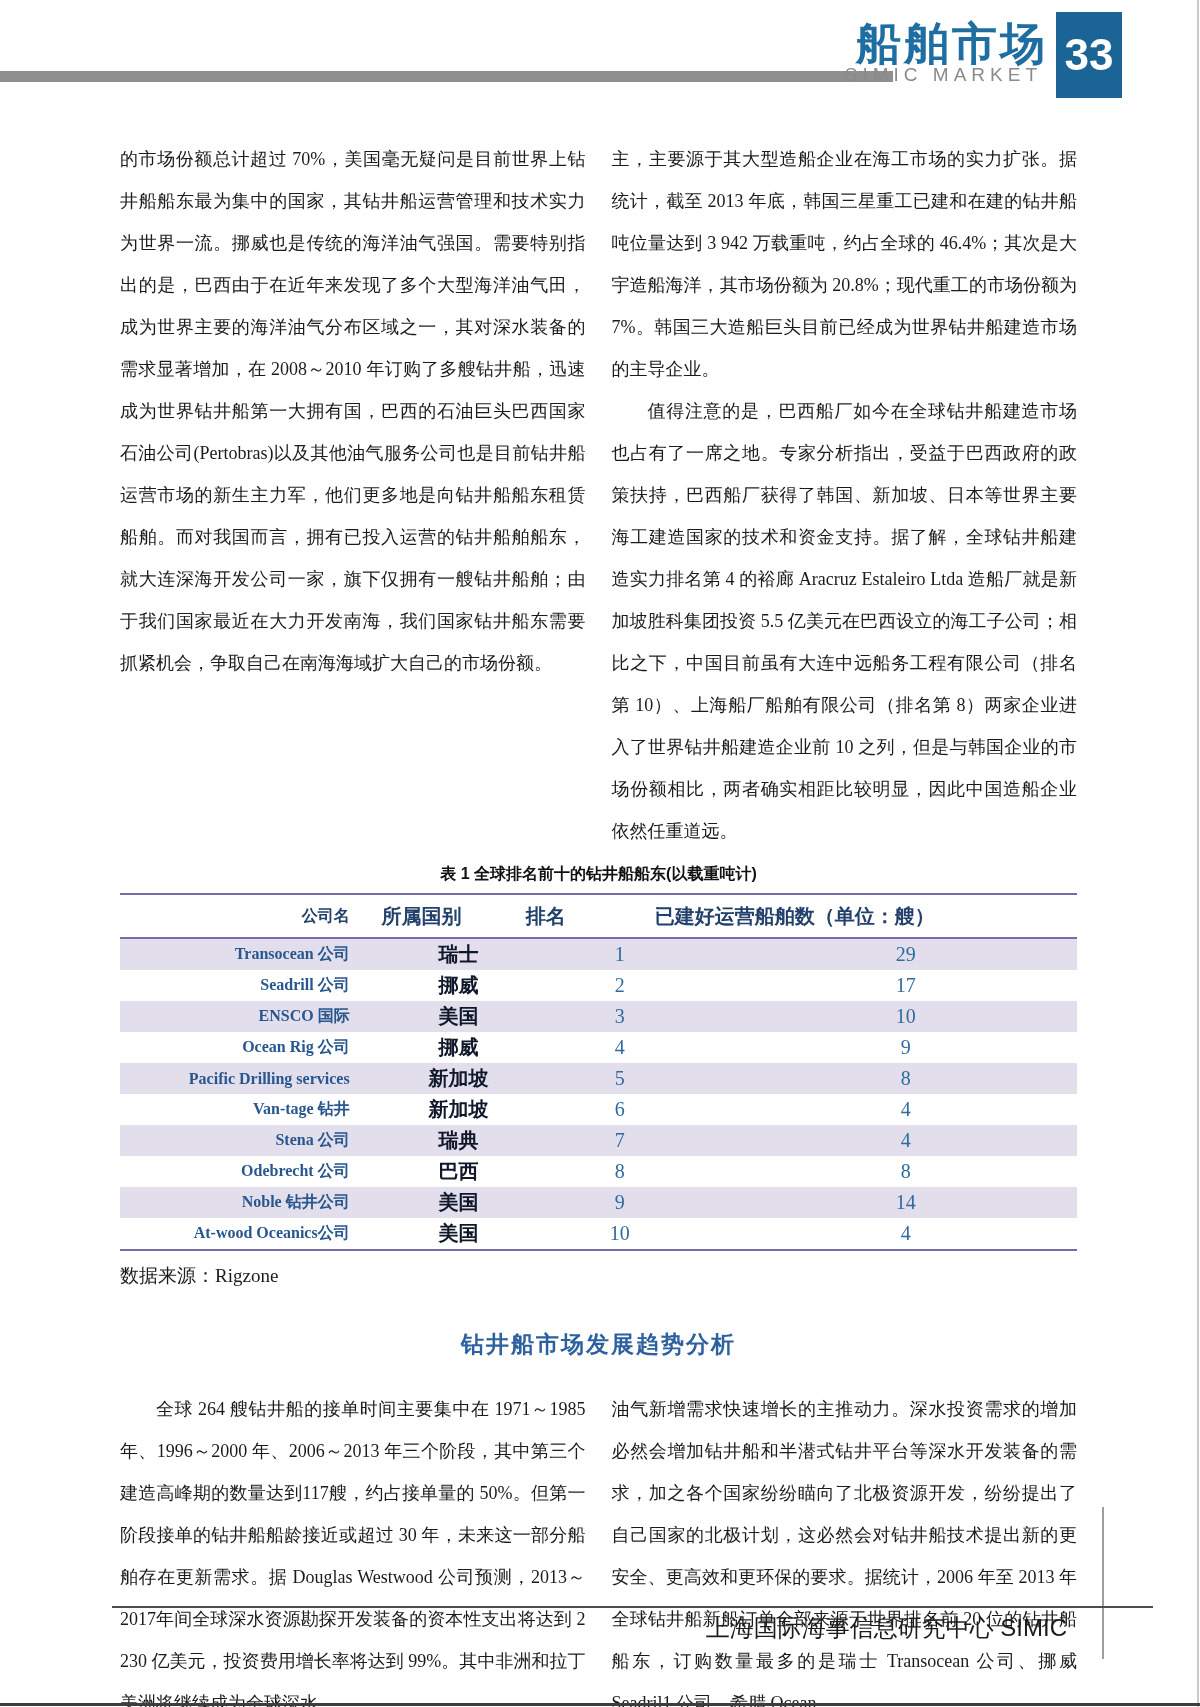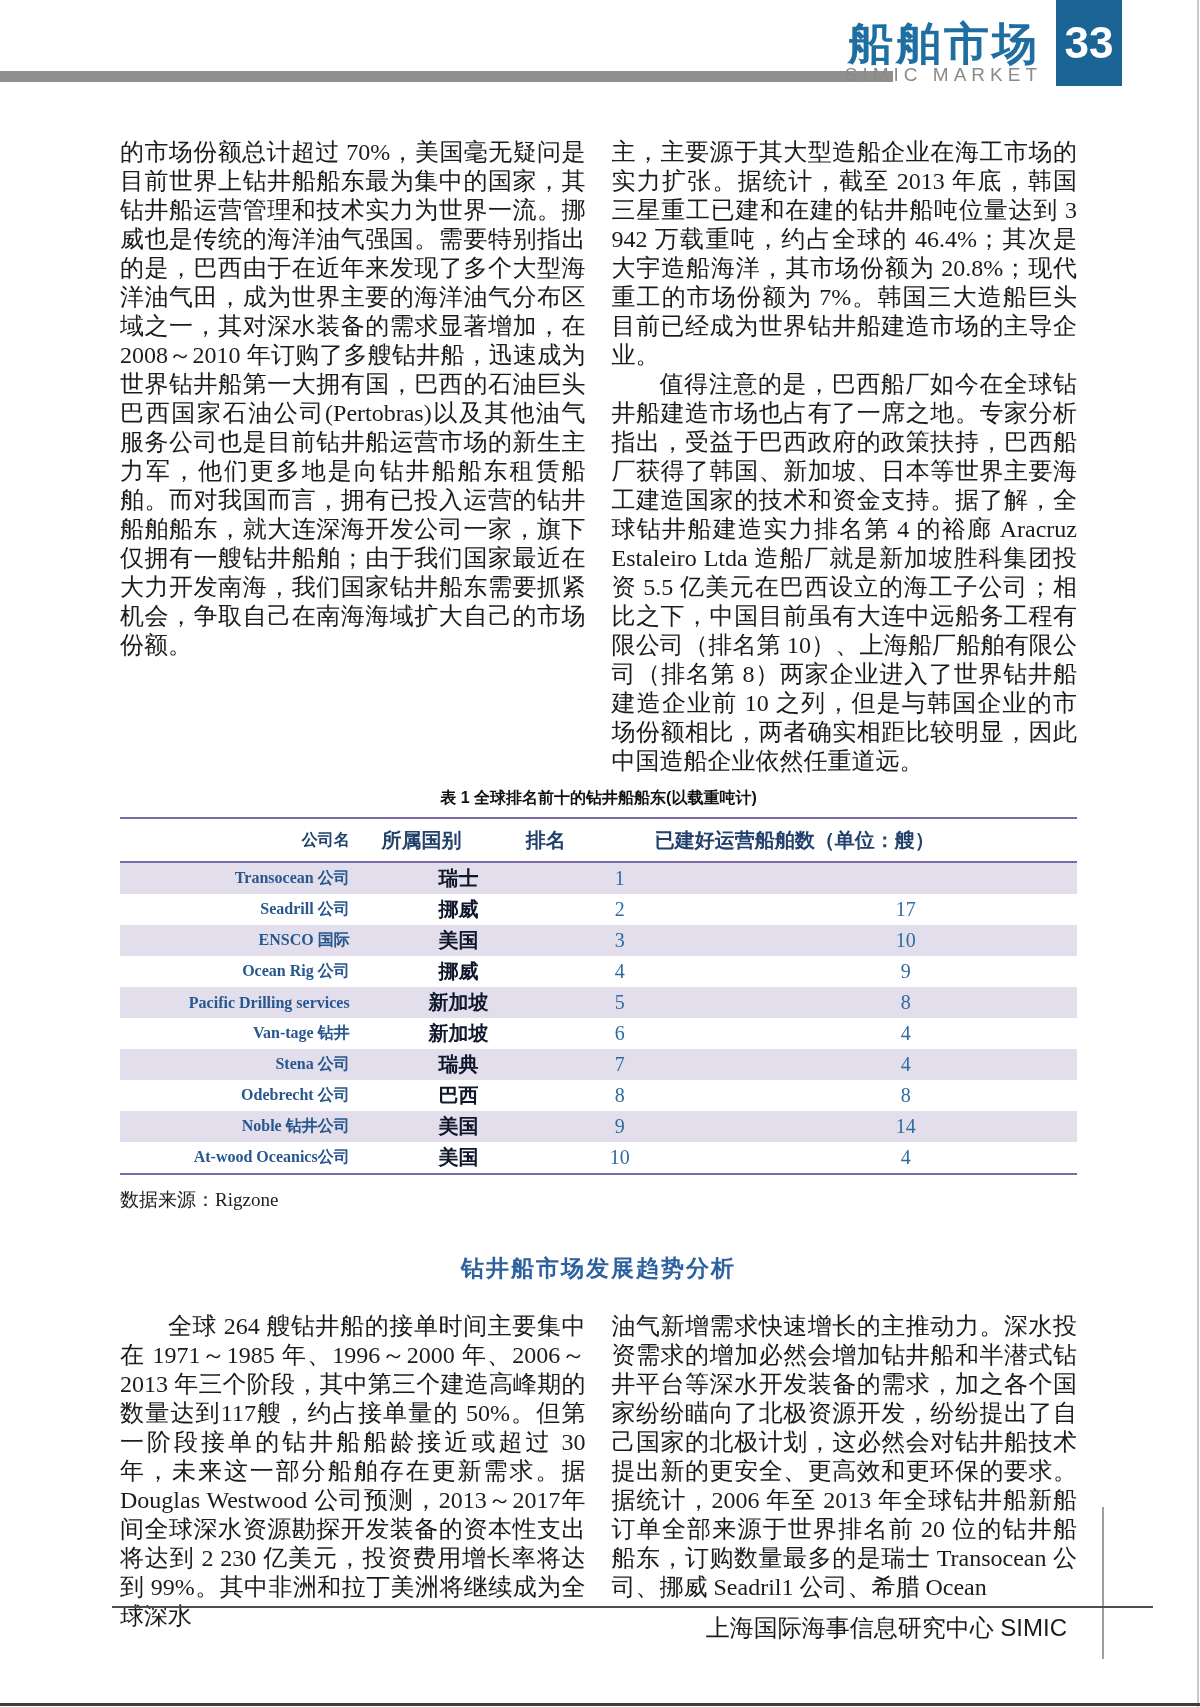--- a/index.html
+++ b/index.html
@@ -5,41 +5,41 @@
   html,body { margin:0; padding:0; background:#ffffff; }
   .page {
     position:relative; width:1200px; height:1707px; background:#ffffff;
     overflow:hidden;
     font-family:"Liberation Serif","DejaVu Serif",serif;
     color:#1b1b1b;
   }
   
   .gray-rule { position:absolute; left:0; top:71px; width:893px; height:11px; background:#8f8f8f; }
   .title-cn {
-    position:absolute; top:14px; right:160px;
+    position:absolute; top:14px; right:152px;
     font-family:"Liberation Sans","DejaVu Sans",sans-serif;
     font-size:45px; font-weight:bold; letter-spacing:3px; color:#1f6ea1; white-space:nowrap;
   }
   .title-en {
     position:absolute; top:64px; right:158px;
     font-family:"Liberation Sans","DejaVu Sans",sans-serif;
     font-size:19px; letter-spacing:5px; color:#8a8a8a; white-space:nowrap;
   }
   .page-badge {
-    position:absolute; left:1056px; top:0; width:66px; height:86px; background:#1a6496;
+    position:absolute; left:1056px; top:12px; width:66px; height:86px; background:#1a6496;
     display:flex; align-items:center; justify-content:center;
     font-family:"Liberation Sans","DejaVu Sans",sans-serif;
     font-size:44px; font-weight:bold; color:#ffffff;
   }
   
   .content { position:absolute; top:138px; left:120px; width:957px; }
   .twocol { display:flex; gap:26px; }
   .col { flex:1 1 0; min-width:0; }
   .body-text p {
-    margin:0; font-size:24px; line-height:29px; text-align:justify;
+    margin:0; font-size:18px; line-height:42px; text-align:justify;
   }
   p.indent { text-indent:2em; }
   
   .table-block { margin-top:12px; }
   .tbl-caption {
     text-align:center; font-family:"Liberation Sans","DejaVu Sans",sans-serif;
     font-size:16px; font-weight:bold; color:#111; margin-bottom:8px;
   }
   .tbl { border-top:2.5px solid #7c68a8; border-bottom:2.5px solid #7c68a8; }
   .t-row { display:grid; grid-template-columns:24% 15% 11% 41% 9%; align-items:center; }
@@ -111,20 +111,21 @@
           <div class="c-co">公司名</div>
           <div class="c-ct">所属国别</div>
           <div class="c-rk">排名</div>
           <div class="c-sh">已建好运营船舶数（单位：艘）</div>
           <div></div>
         </div>
         <div class="t-row">
           <div class="c-co">Transocean 公司</div>
           <div class="c-ct">瑞士</div>
           <div class="c-rk">1</div>
+          <div class="c-sh">29</div>
           <div></div>
         </div>
         <div class="t-row">
           <div class="c-co">Seadrill 公司</div>
           <div class="c-ct">挪威</div>
           <div class="c-rk">2</div>
           <div class="c-sh">17</div>
           <div></div>
         </div>
         <div class="t-row">

